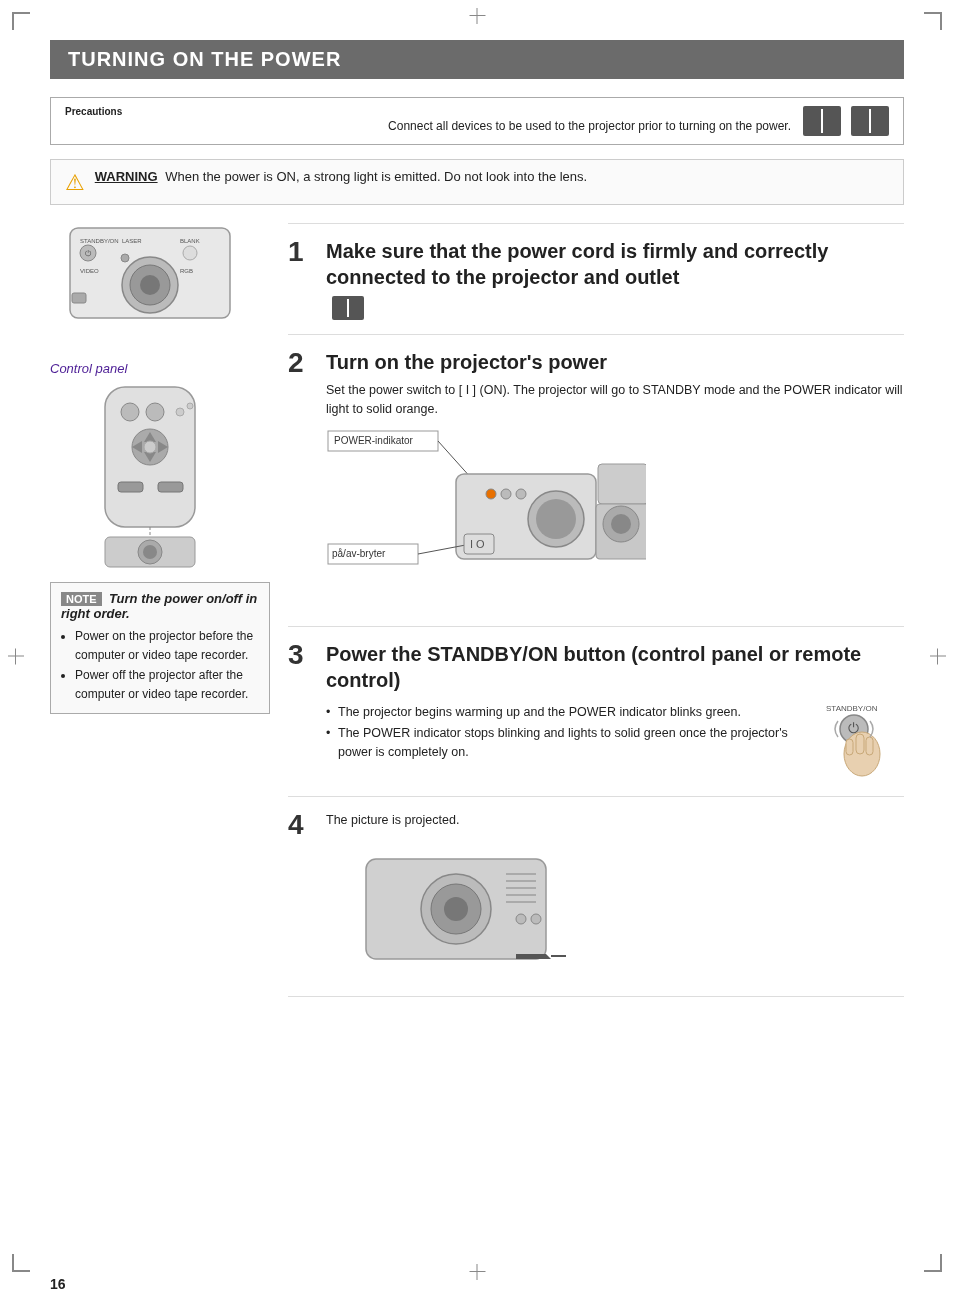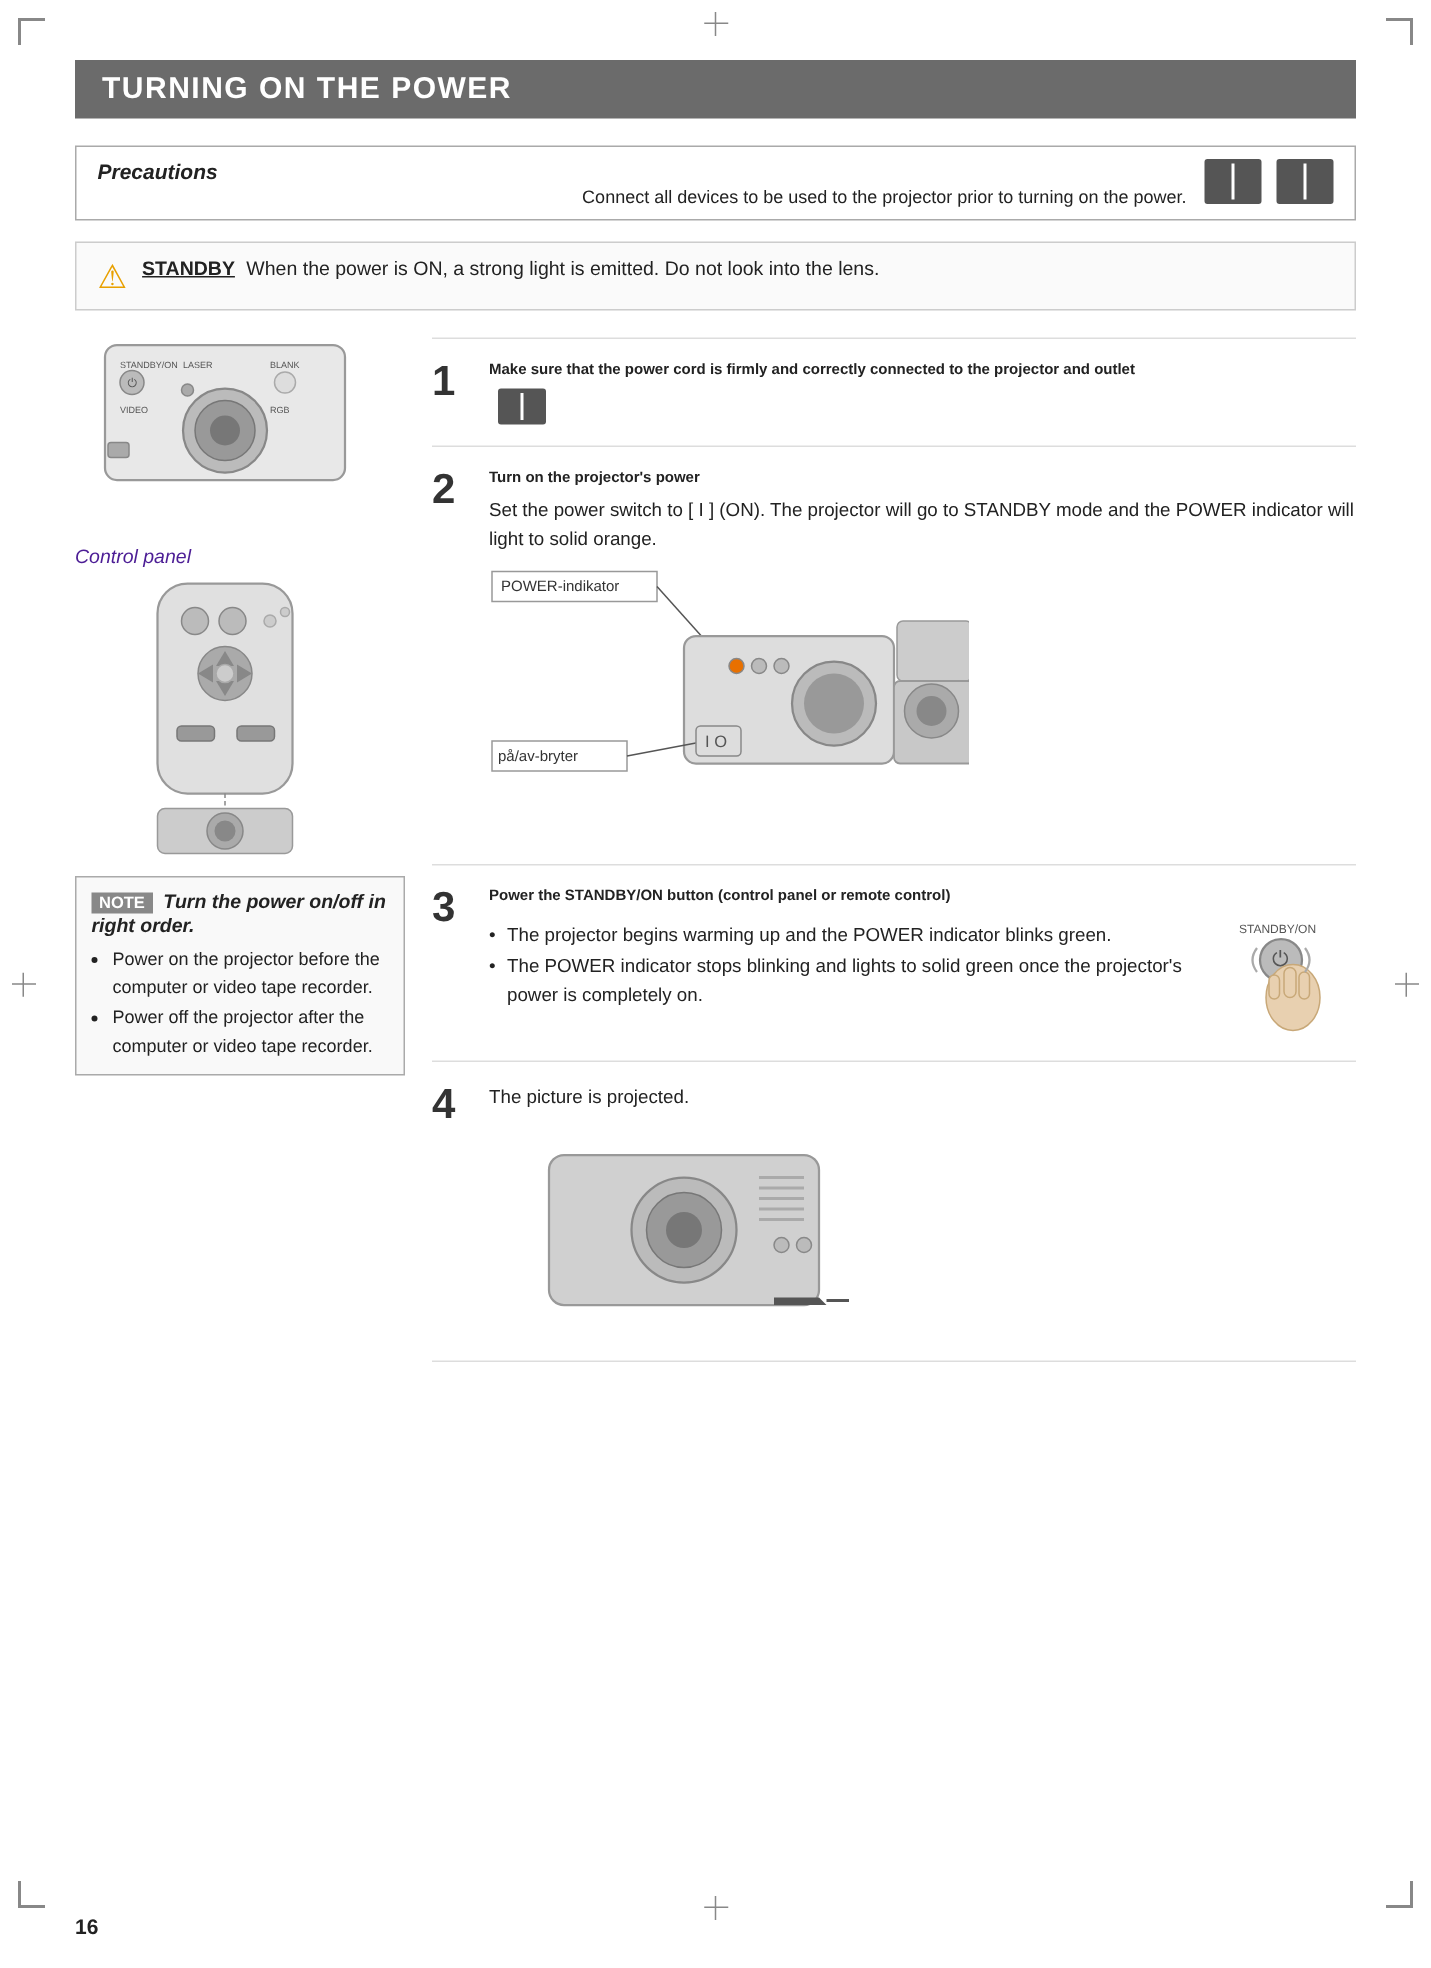--- a/index.html
+++ b/index.html
@@ -103,23 +103,22 @@
       border: 1.5px solid #aaa;
       padding: 8px 14px;
       margin-bottom: 14px;
       display: flex;
       align-items: flex-start;
       gap: 12px;
     }
     .precautions-content { flex: 1; }
     .precautions-title {
       font-weight: bold;
-      font-size: 14px;
+      font-size: 10px;
       margin-bottom: 2px;
-      font-style: italic;
     }
     .precautions-text { font-size: 12px; text-align: right; }
     .book-icons {
       display: flex;
       gap: 10px;
       align-items: center;
     }
     .book-icon {
       width: 38px;
       height: 30px;
@@ -197,21 +196,21 @@
       font-weight: bold;
       color: #333;
       min-width: 28px;
       line-height: 1;
       flex-shrink: 0;
     }
 
     .step-content { flex: 1; }
 
     .step-title {
-      font-size: 10px;
+      font-size: 20px;
       font-weight: bold;
       line-height: 1.3;
       margin-bottom: 6px;
     }
 
     .step-body {
       font-size: 12.5px;
       line-height: 1.5;
     }
 
@@ -351,21 +350,21 @@
     </div>
     <div class="book-icons">
       <div class="book-icon"></div>
       <div class="book-icon"></div>
     </div>
   </div>
 
   <div class="warning-box">
     <div class="warning-icon">⚠</div>
     <div class="warning-text">
-      <span class="warning-label">STANDBY</span>
+      <span class="warning-label">WARNING</span>
       <span>When the power is ON, a strong light is emitted. Do not look into the lens.</span>
     </div>
   </div>
 
   <div class="main-content">
 
     <div class="left-col">
 
       <div class="panel-svg-wrapper">
         <svg width="200" height="130" viewBox="0 0 200 130" class="svg-inline">

